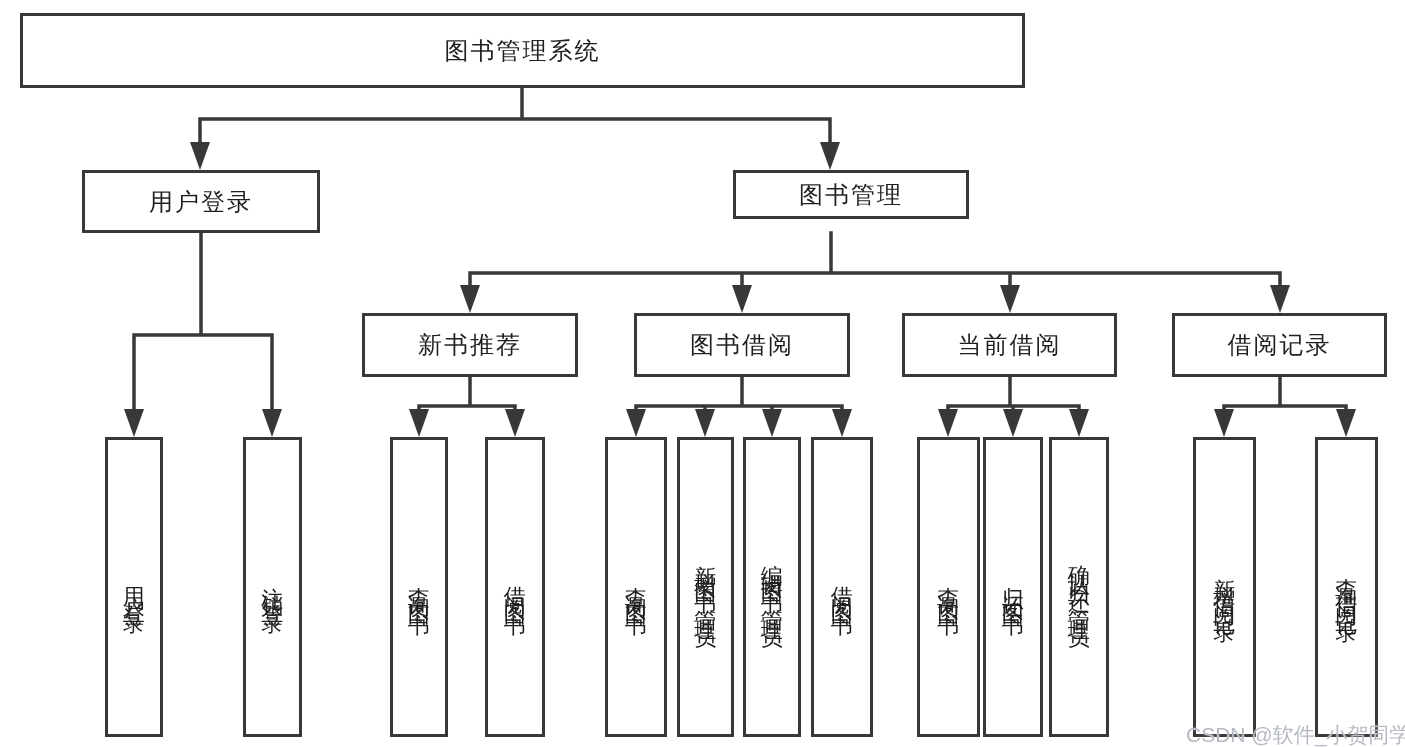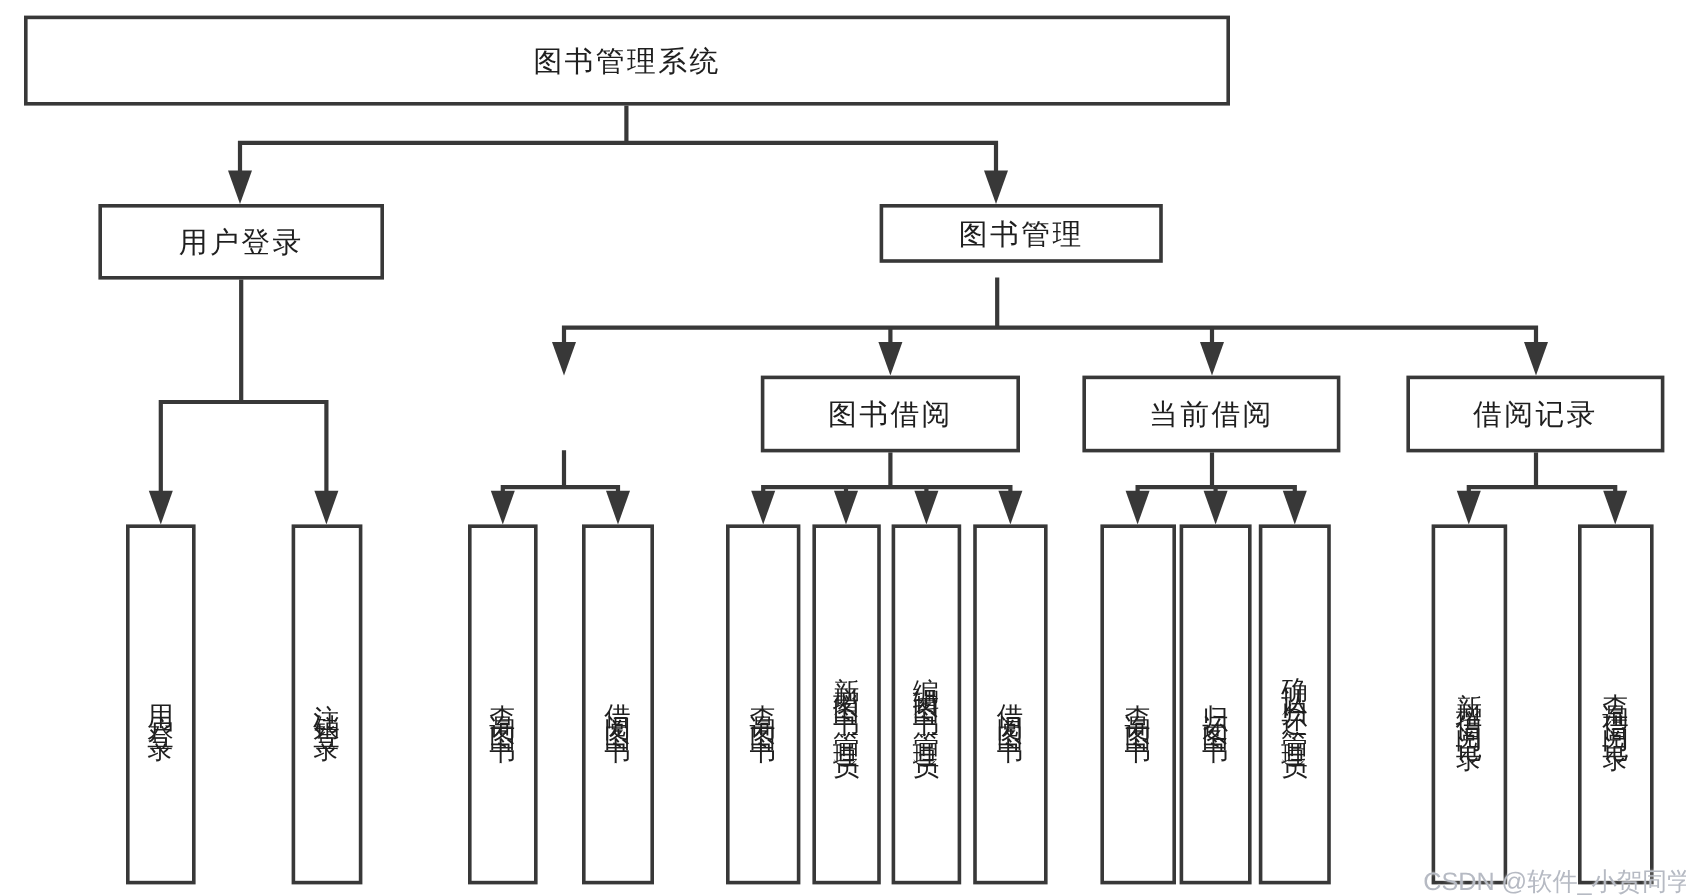--- a/index.html
+++ b/index.html
@@ -108,20 +108,21 @@
       <polygon points="1214,409 1234,409 1224,437"></polygon>
       <polygon points="1336,409 1356,409 1346,437"></polygon>
     </g>
   </svg>
 
   <div class="hbox" style="left:20px;top:13px;width:1005px;height:75px;">图书管理系统</div>
 
   <div class="hbox" style="left:82px;top:170px;width:238px;height:63px;">用户登录</div>
   <div class="hbox" style="left:713px;top:170px;width:236px;height:49px;margin-left:20px;">图书管理</div>
 
+  <div class="hbox" style="left:362px;top:313px;width:216px;height:64px;">新书推荐</div>
   <div class="hbox" style="left:634px;top:313px;width:216px;height:64px;">图书借阅</div>
   <div class="hbox" style="left:902px;top:313px;width:215px;height:64px;">当前借阅</div>
   <div class="hbox" style="left:1172px;top:313px;width:215px;height:64px;">借阅记录</div>
 
   <div class="vbox" style="left:105px;width:58px;">
     <span class="vtext">用户登录</span>
   </div>
   <div class="vbox" style="left:243px;width:59px;">
     <span class="vtext">注销登录</span>
   </div>

